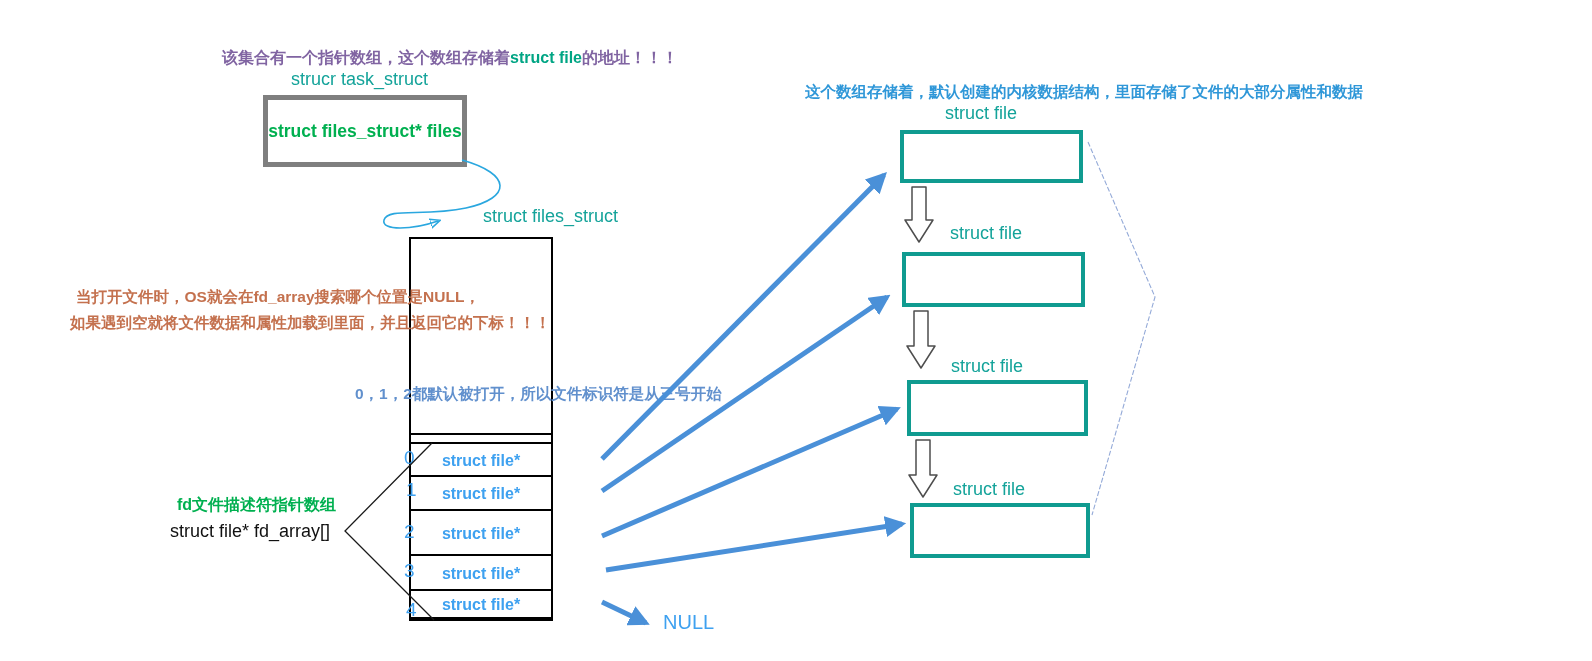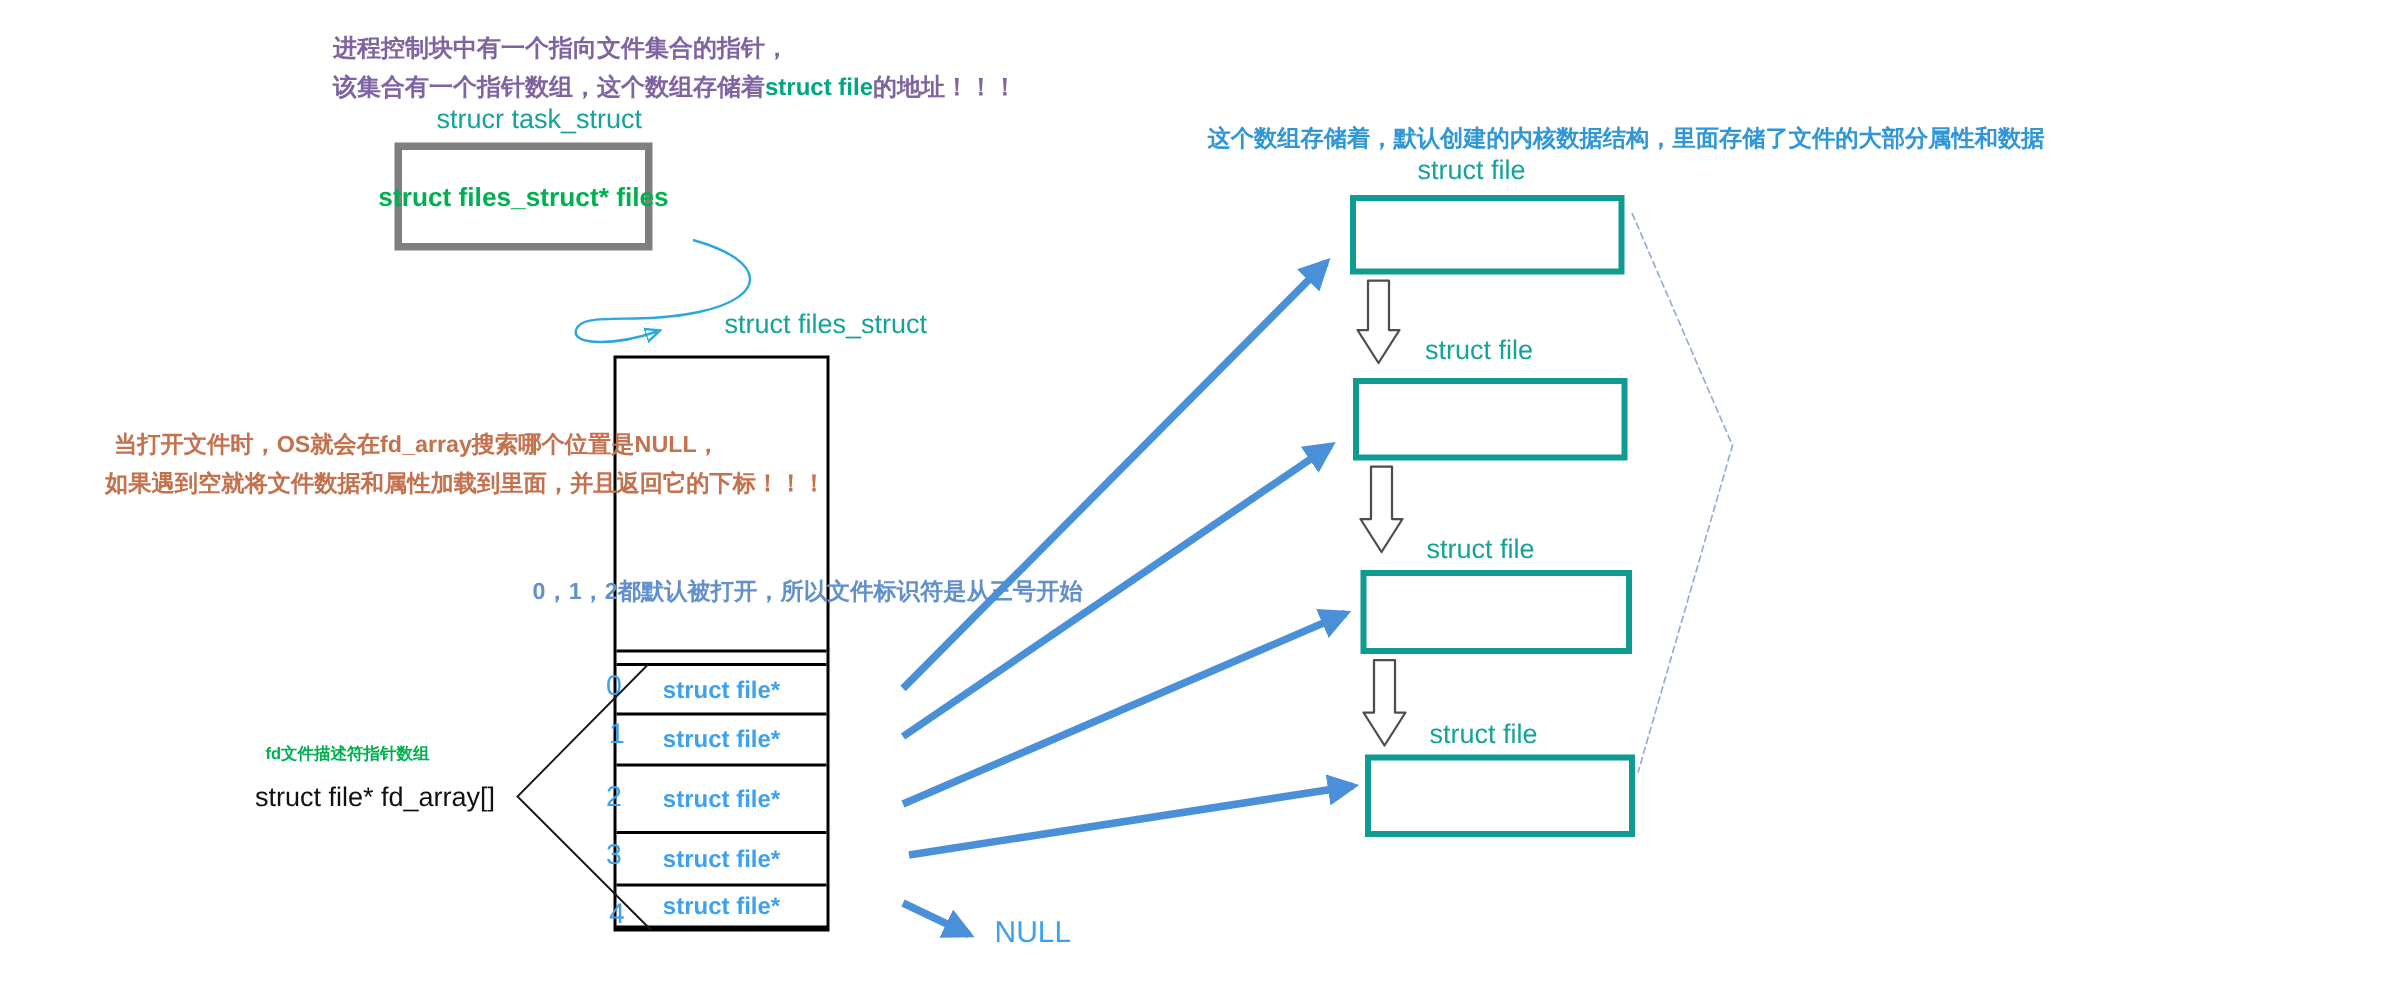--- a/index.html
+++ b/index.html
@@ -9,21 +9,21 @@
     overflow:hidden;
   }
   .abs{position:absolute;white-space:nowrap;}
   
   .note-purple{color:#8064a2;font-weight:bold;font-size:16px;}
   .code-teal{color:#00a584;}
   
   .title-teal{color:#14a39a;font-size:18px;}
   
   .task-box{
-    left:263px;top:95px;width:172px;height:72px;
+    left:263px;top:95px;width:204px;height:72px;
     border:5px solid #7f7f7f;box-sizing:border-box;
     display:flex;align-items:center;justify-content:center;
   }
   .task-field{color:#00b050;font-weight:bold;font-size:17.5px;}
   
   .note-orange{color:#c4714e;font-weight:bold;font-size:15.5px;line-height:26px;}
   
   .note-fdblue{color:#6190cd;font-weight:bold;font-size:15.5px;}
   
   .fs-table{
@@ -31,38 +31,37 @@
     border:2px solid #000;border-bottom:4px solid #000;box-sizing:border-box;font-weight:bold;
   }
   .fs-div{position:absolute;left:0;width:100%;border-top:2px solid #000;}
   .fs-row{
     position:absolute;left:0;width:100%;
     display:flex;align-items:center;justify-content:center;
     color:#3ea1f0;font-size:16px;
   }
   .fd-index{color:#3ea1f0;font-size:19px;}
   
-  .fd-green{color:#00b050;font-weight:bold;font-size:11px;}
+  .fd-green{color:#00b050;font-weight:bold;font-size:16px;}
   .fd-code{color:#111;font-size:18px;}
   
   .note-blue-top{color:#2f97d8;font-weight:bold;font-size:15.5px;}
   .file-box{
     position:absolute;box-sizing:border-box;
     border:4px solid #109b90;background:#fff;
   }
   .note-manage{color:#6886ae;font-weight:bold;font-size:15px;}
   .null-label{color:#3ea1f0;font-size:20px;}
   svg.overlay{position:absolute;left:0;top:0;pointer-events:none;}
 </style>
 </head>
 <body>
 
 <div id="canvas">
 
-  <div class="abs note-purple" style="left:222px;top:22px;">进程控制块中有一个指向文件集合的指针，</div>
   <div class="abs note-purple" style="left:222px;top:48px;"><span>该集合有一个指针数组，这个数组存储着</span><span class="code-teal">struct file</span><span>的地址！！！</span></div>
 
   <div class="abs title-teal" style="left:291px;top:69px;">strucr task_struct</div>
   <div class="abs task-box">
     <span class="task-field">struct files_struct* files</span>
   </div>
 
   <div class="abs title-teal" style="left:464px;top:206px;margin-left:19px;">struct files_struct</div>
 
   <div class="abs fs-table">

